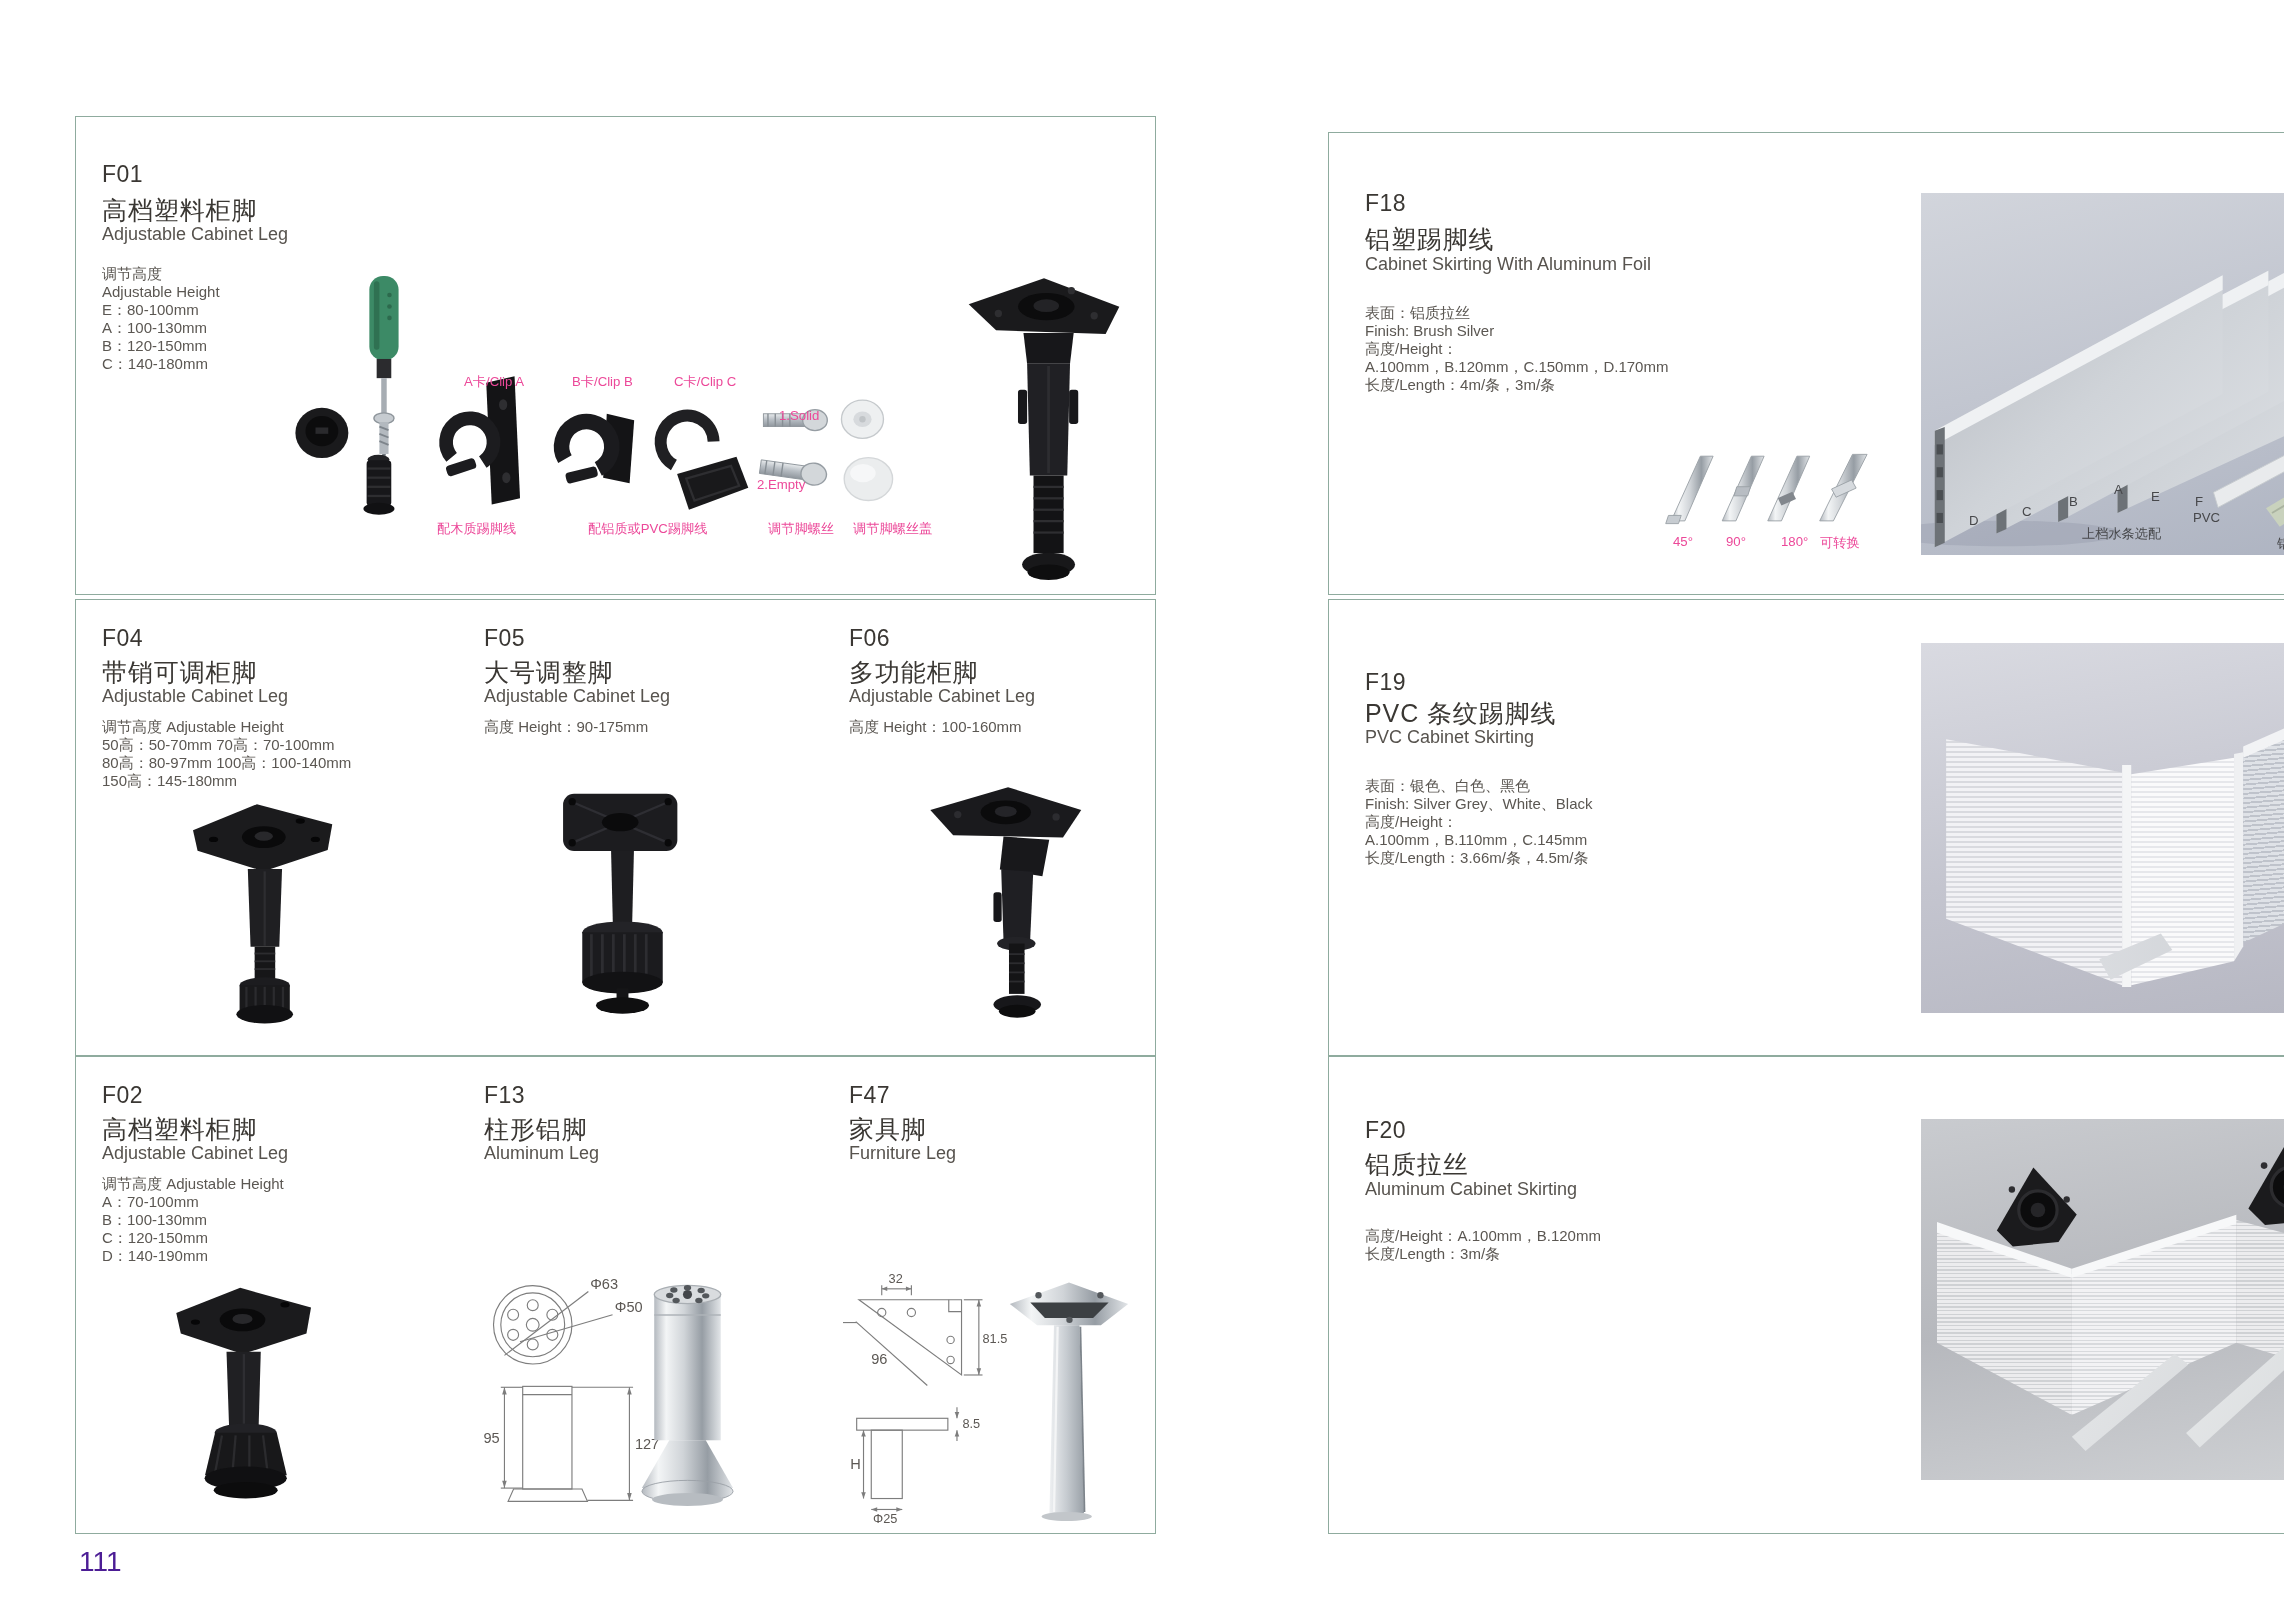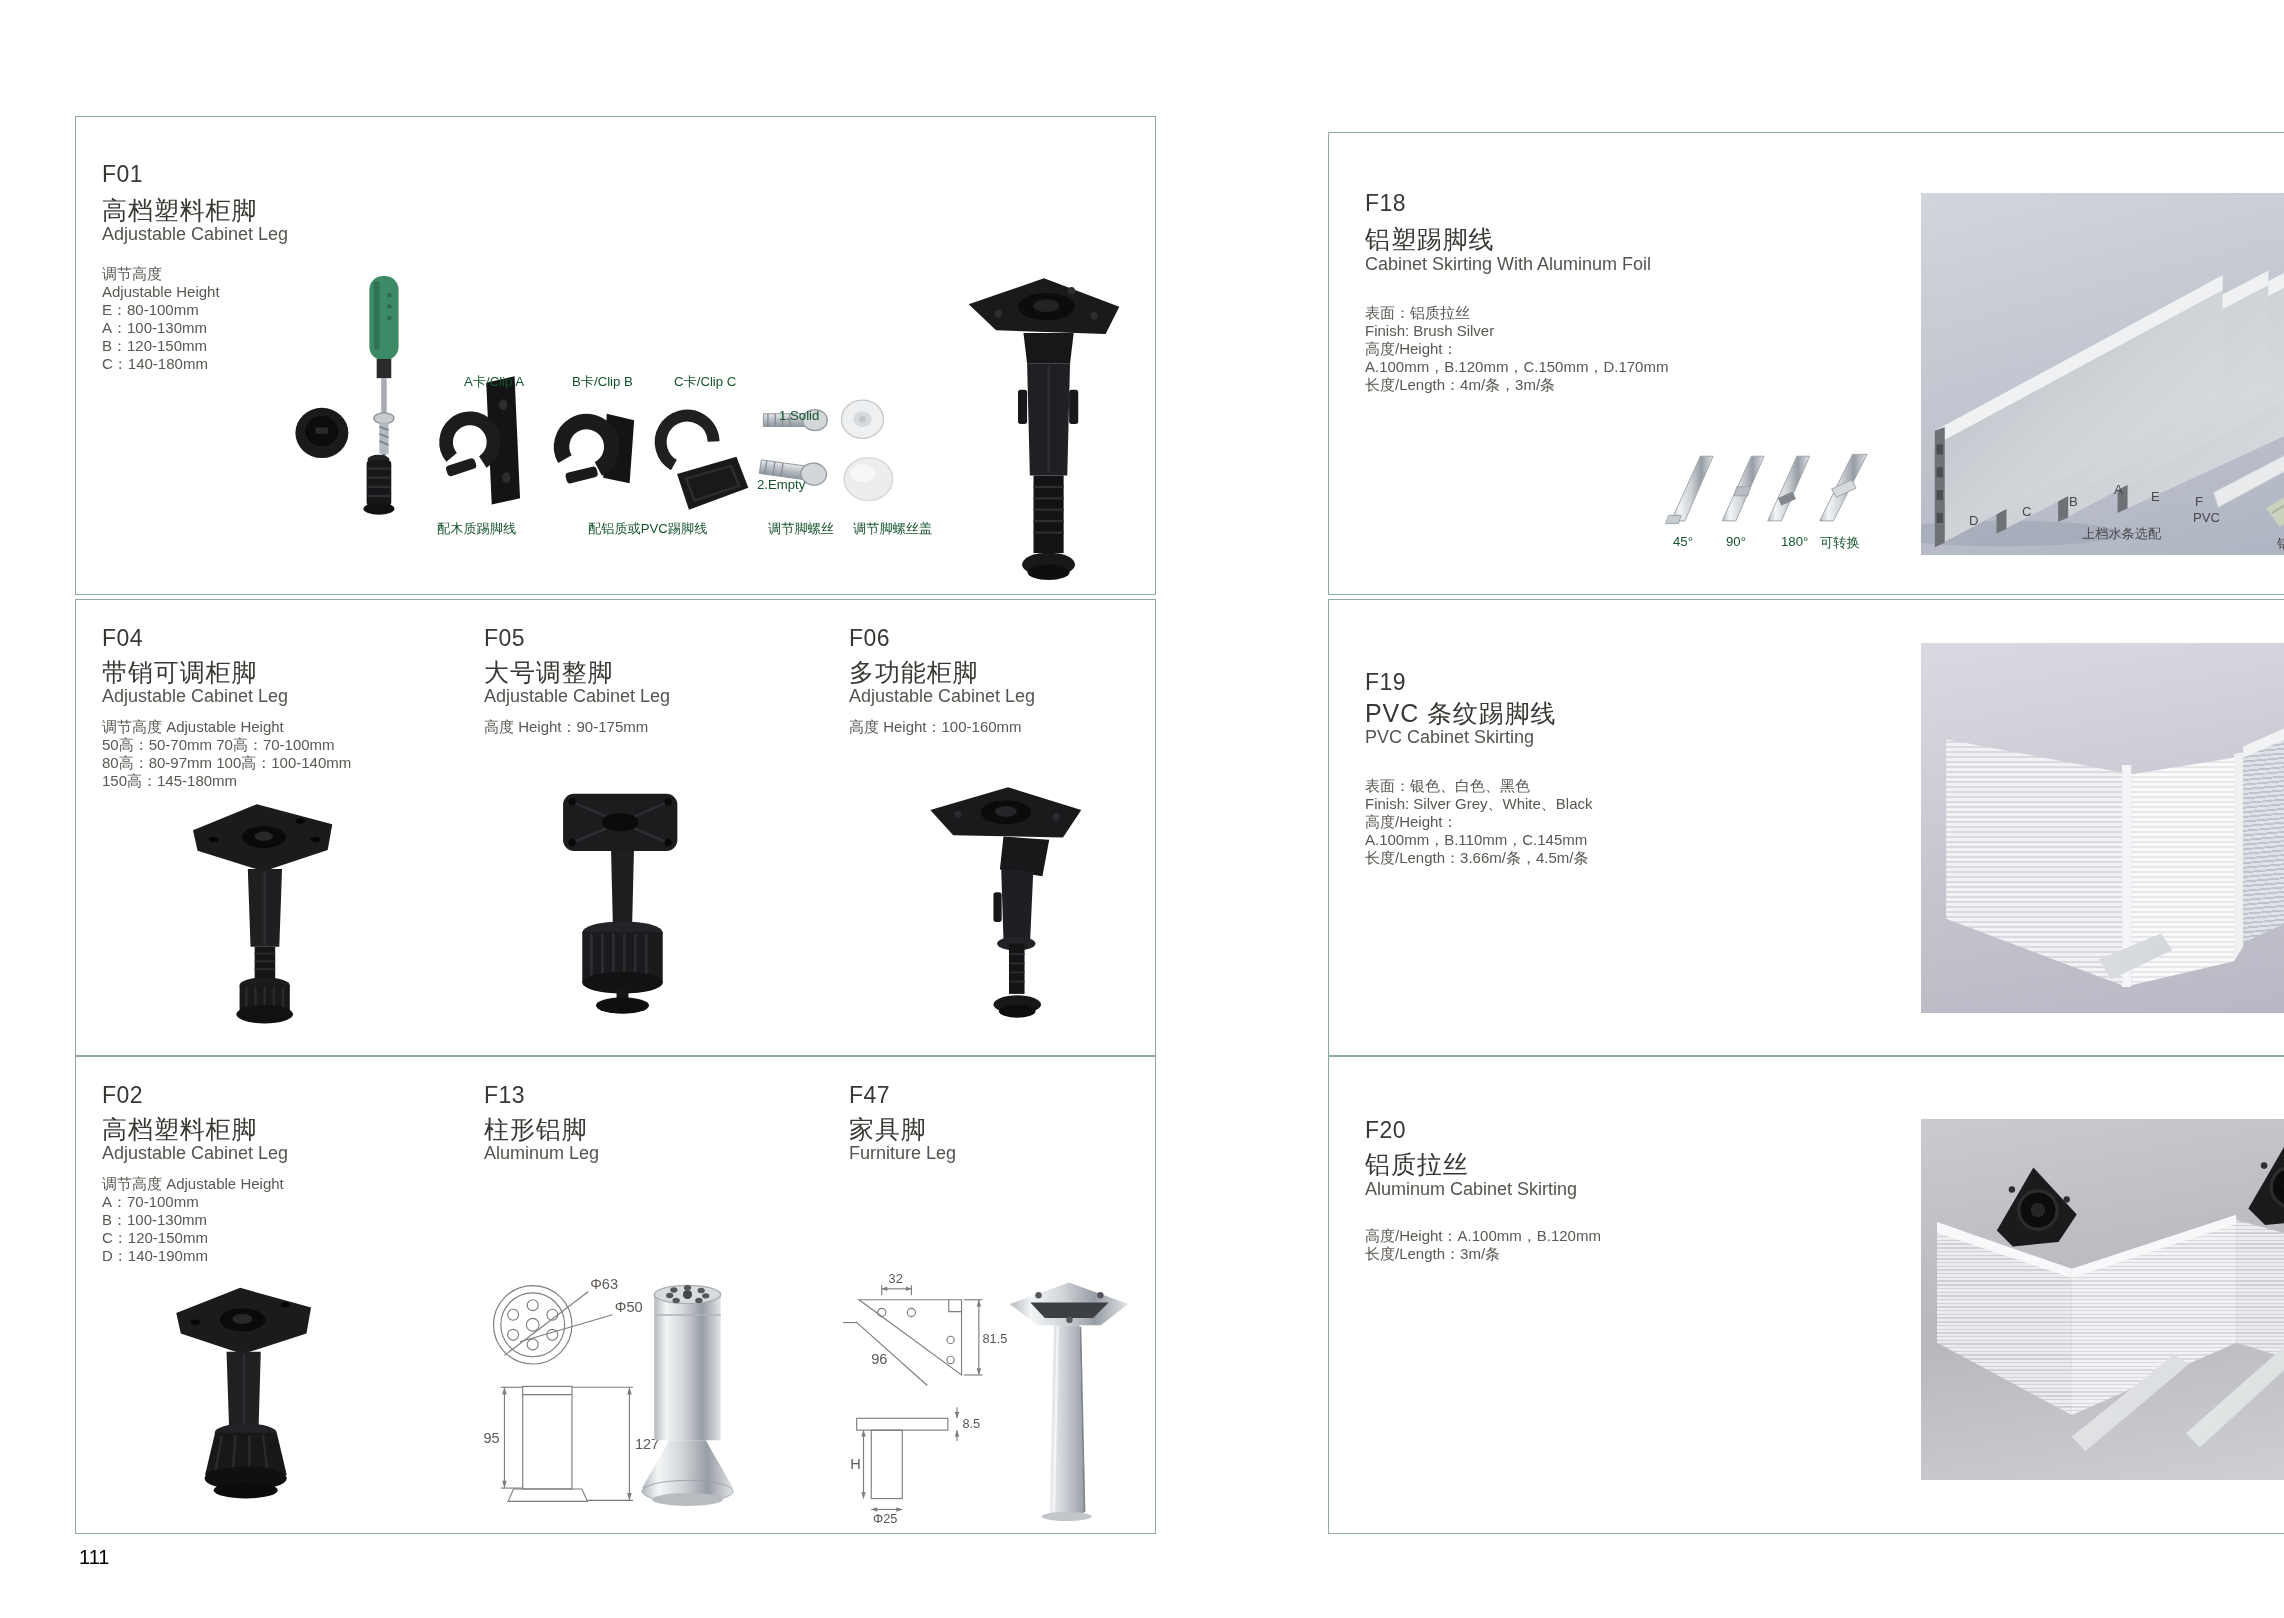--- a/index.html
+++ b/index.html
@@ -6,24 +6,24 @@
 html,body{background:#ffffff}
 #sheet{position:relative;width:2482px;height:1618px;background:#fff;overflow:hidden;
   font-family:"Liberation Sans","DejaVu Sans",sans-serif;color:#44403c}
 .box{position:absolute;border:1.4px solid #8fab9e;background:#fff}
 .code{position:absolute;font-size:23px;font-weight:500;color:#3a3733;letter-spacing:0.5px;white-space:nowrap}
 .zh{position:absolute;font-size:25px;font-weight:500;color:#3a3733;letter-spacing:0.9px;white-space:nowrap}
 .en{position:absolute;font-size:18px;font-weight:400;color:#57534e;white-space:nowrap}
 .spec{position:absolute;font-size:15px;color:#5b5752;line-height:21px;white-space:nowrap}
 .spec.lh39{line-height:18px}
 .gap{margin-top:7.3px}
-.lbl{position:absolute;font-size:13.2px;color:#14532d;white-space:nowrap}
+.lbl{position:absolute;font-size:13.2px;color:#ec4899;white-space:nowrap}
 .plbl{position:absolute;font-size:13.2px;color:#47484b;white-space:nowrap}
 .photo{position:absolute;overflow:hidden}
-.pagenum{position:absolute;font-size:20px;color:#000000}
+.pagenum{position:absolute;font-size:28px;color:#4c1d95}
 .pan{position:absolute;inset:0}
 svg{position:absolute;overflow:visible}
 svg text{font-family:"Liberation Sans","DejaVu Sans",sans-serif}
 </style>
 </head>
 <body>
 
 <div id="sheet">
 
   <section class="box" style="left:75px;top:116px;width:1081px;height:479px">

